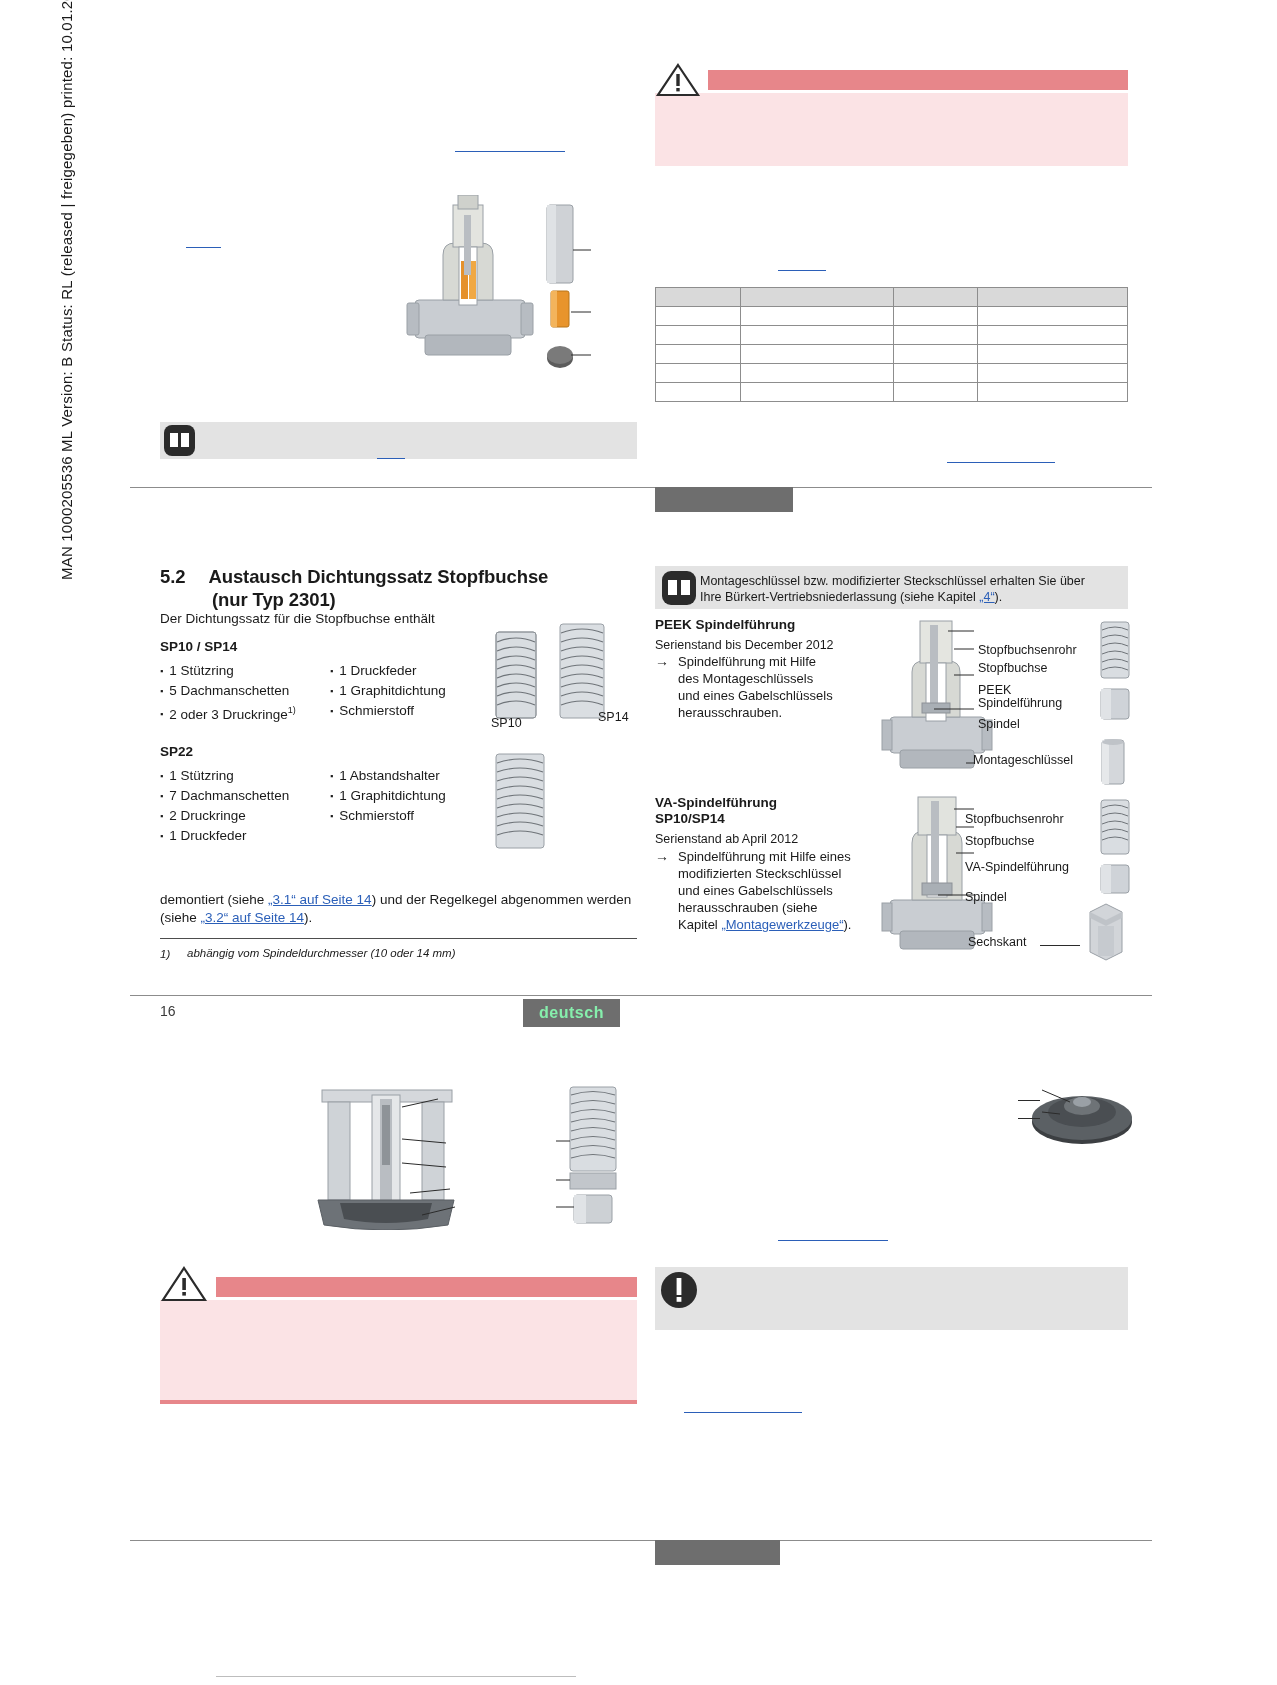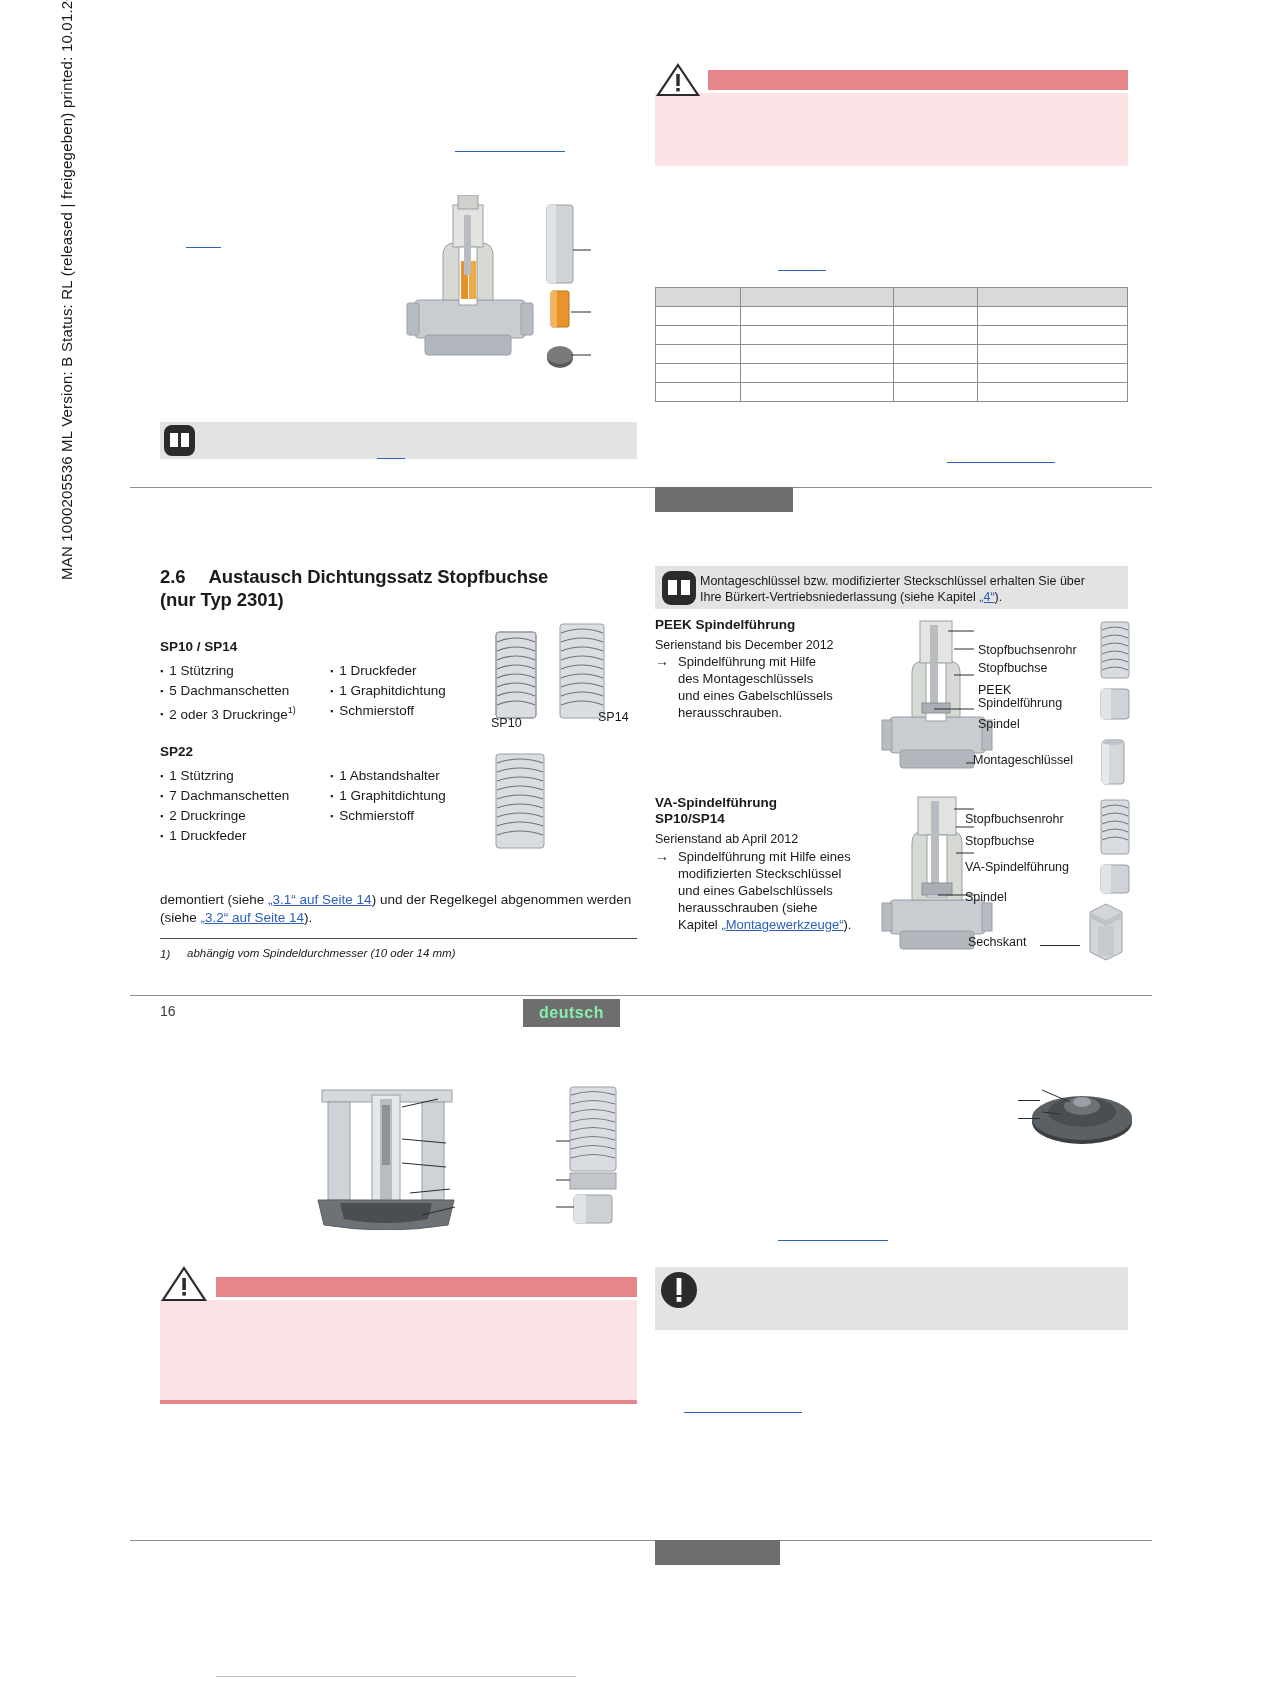--- a/index.html
+++ b/index.html
@@ -275,25 +275,26 @@
           <td></td>
           <td></td>
         </tr>
     </tbody>
   </table>
 
   <div class="rule" style="left:130px;top:487px;width:1022px;"></div>
   <div class="gray-tab" style="left:655px;top:487px;width:138px;height:25px;"></div>
 
   <div class="h-section" style="left:160px;top:565px;width:480px;">
-    <span>2.6</span>
+    <span>5.2</span>
     <span style="display:inline-block;width:18px;"></span><span>Austausch Dichtungssatz Stopfbuchse</span>
-    <div style="">(nur Typ 2301)</div>
-  </div>
-
+    <div style="margin-left:52px;">(nur Typ 2301)</div>
+  </div>
+
+  <div class="p-text" style="left:160px;top:610px;width:480px;">Der Dichtungssatz für die Stopfbuchse enthält</div>
 
   <div class="b-head" style="left:160px;top:639px;">SP10 / SP14</div>
   <ul class="bul" style="left:160px;top:661px;width:180px;">
     <li><span>1 Stützring</span></li>
     <li><span>5 Dachmanschetten</span></li>
     <li><span>2 oder 3 Druckringe</span><span class="sup">1)</span></li>
   </ul>
   <ul class="bul" style="left:330px;top:661px;width:180px;">
     <li><span>1 Druckfeder</span></li>
     <li><span>1 Graphitdichtung</span></li>

